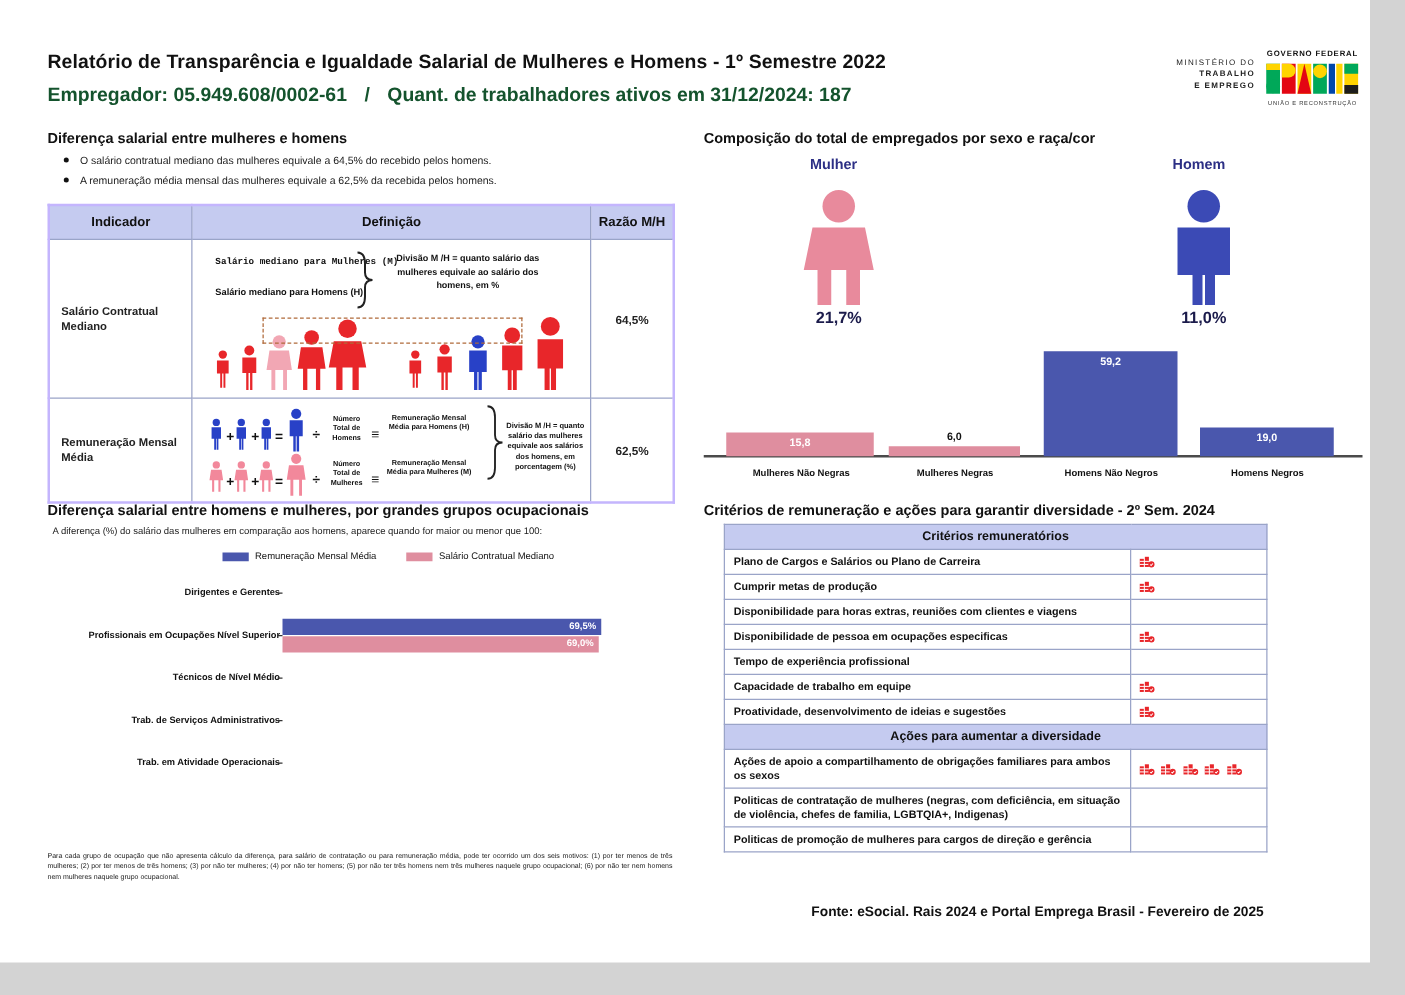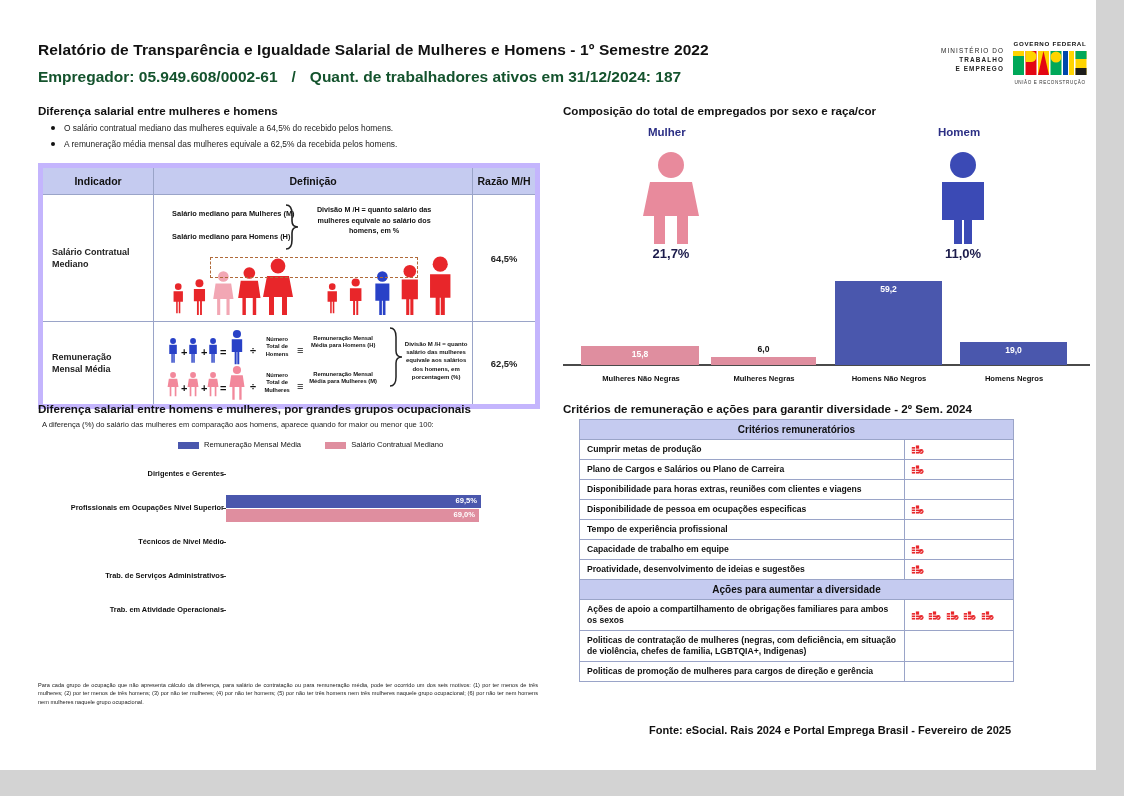--- a/index.html
+++ b/index.html
@@ -31,30 +31,30 @@
   
   .sect-title{position:absolute;font-size:11.6px;font-weight:bold;color:#111;}
 
   
   .bullets{position:absolute;left:46px;top:120px;width:480px;margin:0;padding:0;list-style:none;}
   .bullets li{position:relative;padding-left:18px;font-size:8.4px;color:#1a1a1a;line-height:16px;}
   .bullets li:before{content:"";position:absolute;left:5px;top:6px;width:4px;height:4px;
       background:#111;border-radius:50%;}
 
   
-  .ind-table{position:absolute;left:38px;top:163px;width:502px;border:5px solid #c4b5fd;
+  .ind-table{position:absolute;left:38px;top:163px;width:502px;border:2px solid #c4b5fd;
       border-collapse:collapse;}
   .ind-table td,.ind-table th{border:1px solid #9aa4c8;}
   .ind-head{background:#c5cbf0;height:24px;text-align:center;font-size:10.5px;font-weight:bold;color:#111;}
   .cell-ind{width:108px;padding:6px 9px;font-size:9px;font-weight:bold;color:#222;vertical-align:middle;line-height:12px;}
   .cell-def{width:318px;padding:0;vertical-align:top;position:relative;}
   .cell-rz{width:74px;text-align:center;font-size:9.4px;font-weight:bold;color:#222;vertical-align:middle;}
 
   .defbox1{position:relative;height:126px;}
-  .lbl-m{position:absolute;left:18px;top:14px;font-size:7.4px;font-weight:bold;color:#111;}
+  .lbl-m{position:absolute;left:18px;top:14px;font-size:7.4px;font-weight:bold;color:#111;font-family:Liberation Mono, monospace;}
   .lbl-h{position:absolute;left:18px;top:37px;font-size:7.4px;font-weight:bold;color:#111;}
   .divtext{position:absolute;left:155px;top:10px;width:130px;text-align:center;
       font-size:7.2px;font-weight:bold;color:#111;line-height:10.5px;}
   .pictorow{position:absolute;left:12px;top:58px;width:300px;height:62px;}
   .dashbox{position:absolute;left:44px;top:4px;width:206px;height:19px;
       border:1.4px dashed #b06a3a;}
 
   .defbox2{position:relative;height:82px;}
 
   
@@ -376,34 +376,34 @@
     <div class="foot-note">Para cada grupo de ocupação que não apresenta cálculo da diferença, para salário de contratação ou para remuneração média, pode ter ocorrido um dos seis motivos: (1) por ter menos de três mulheres; (2) por ter menos de três homens; (3) por não ter mulheres; (4) por não ter homens; (5) por não ter três homens nem três mulheres naquele grupo ocupacional; (6) por não ter nem homens nem mulheres naquele grupo ocupacional.</div>
 
     <div class="sect-title" style="left:563px;top:402px;">Critérios de remuneração e ações para garantir diversidade - 2º Sem. 2024</div>
 
     <table class="crit">
       <tbody>
           <tr>
         <td class="band" colspan="2">Critérios remuneratórios</td>
       </tr>
       <tr>
+        <td>Plano de Cargos e Salários ou Plano de Carreira</td>
+        <td class="mark">
+          <svg class="ic" width="13" height="13" viewBox="0 0 16 16">
+                <rect x="1" y="5" width="4" height="8" fill="#e8262a"></rect>
+                <rect x="6" y="3" width="4" height="10" fill="#e8262a"></rect>
+                <rect x="1" y="7" width="9" height="1" fill="#fff"></rect>
+                <rect x="1" y="10" width="9" height="1" fill="#fff"></rect>
+                <circle cx="12.5" cy="10.5" r="3" fill="#e8262a"></circle>
+                <path d="M11.2 10.6 l1 1 l1.7 -2" stroke="#fff" stroke-width="1" fill="none"></path>
+              </svg>
+        </td>
+      </tr>
+      <tr>
         <td>Cumprir metas de produção</td>
-        <td class="mark">
-          <svg class="ic" width="13" height="13" viewBox="0 0 16 16">
-                <rect x="1" y="5" width="4" height="8" fill="#e8262a"></rect>
-                <rect x="6" y="3" width="4" height="10" fill="#e8262a"></rect>
-                <rect x="1" y="7" width="9" height="1" fill="#fff"></rect>
-                <rect x="1" y="10" width="9" height="1" fill="#fff"></rect>
-                <circle cx="12.5" cy="10.5" r="3" fill="#e8262a"></circle>
-                <path d="M11.2 10.6 l1 1 l1.7 -2" stroke="#fff" stroke-width="1" fill="none"></path>
-              </svg>
-        </td>
-      </tr>
-      <tr>
-        <td>Plano de Cargos e Salários ou Plano de Carreira</td>
         <td class="mark">
           <svg class="ic" width="13" height="13" viewBox="0 0 16 16">
                 <rect x="1" y="5" width="4" height="8" fill="#e8262a"></rect>
                 <rect x="6" y="3" width="4" height="10" fill="#e8262a"></rect>
                 <rect x="1" y="7" width="9" height="1" fill="#fff"></rect>
                 <rect x="1" y="10" width="9" height="1" fill="#fff"></rect>
                 <circle cx="12.5" cy="10.5" r="3" fill="#e8262a"></circle>
                 <path d="M11.2 10.6 l1 1 l1.7 -2" stroke="#fff" stroke-width="1" fill="none"></path>
               </svg>
         </td>

